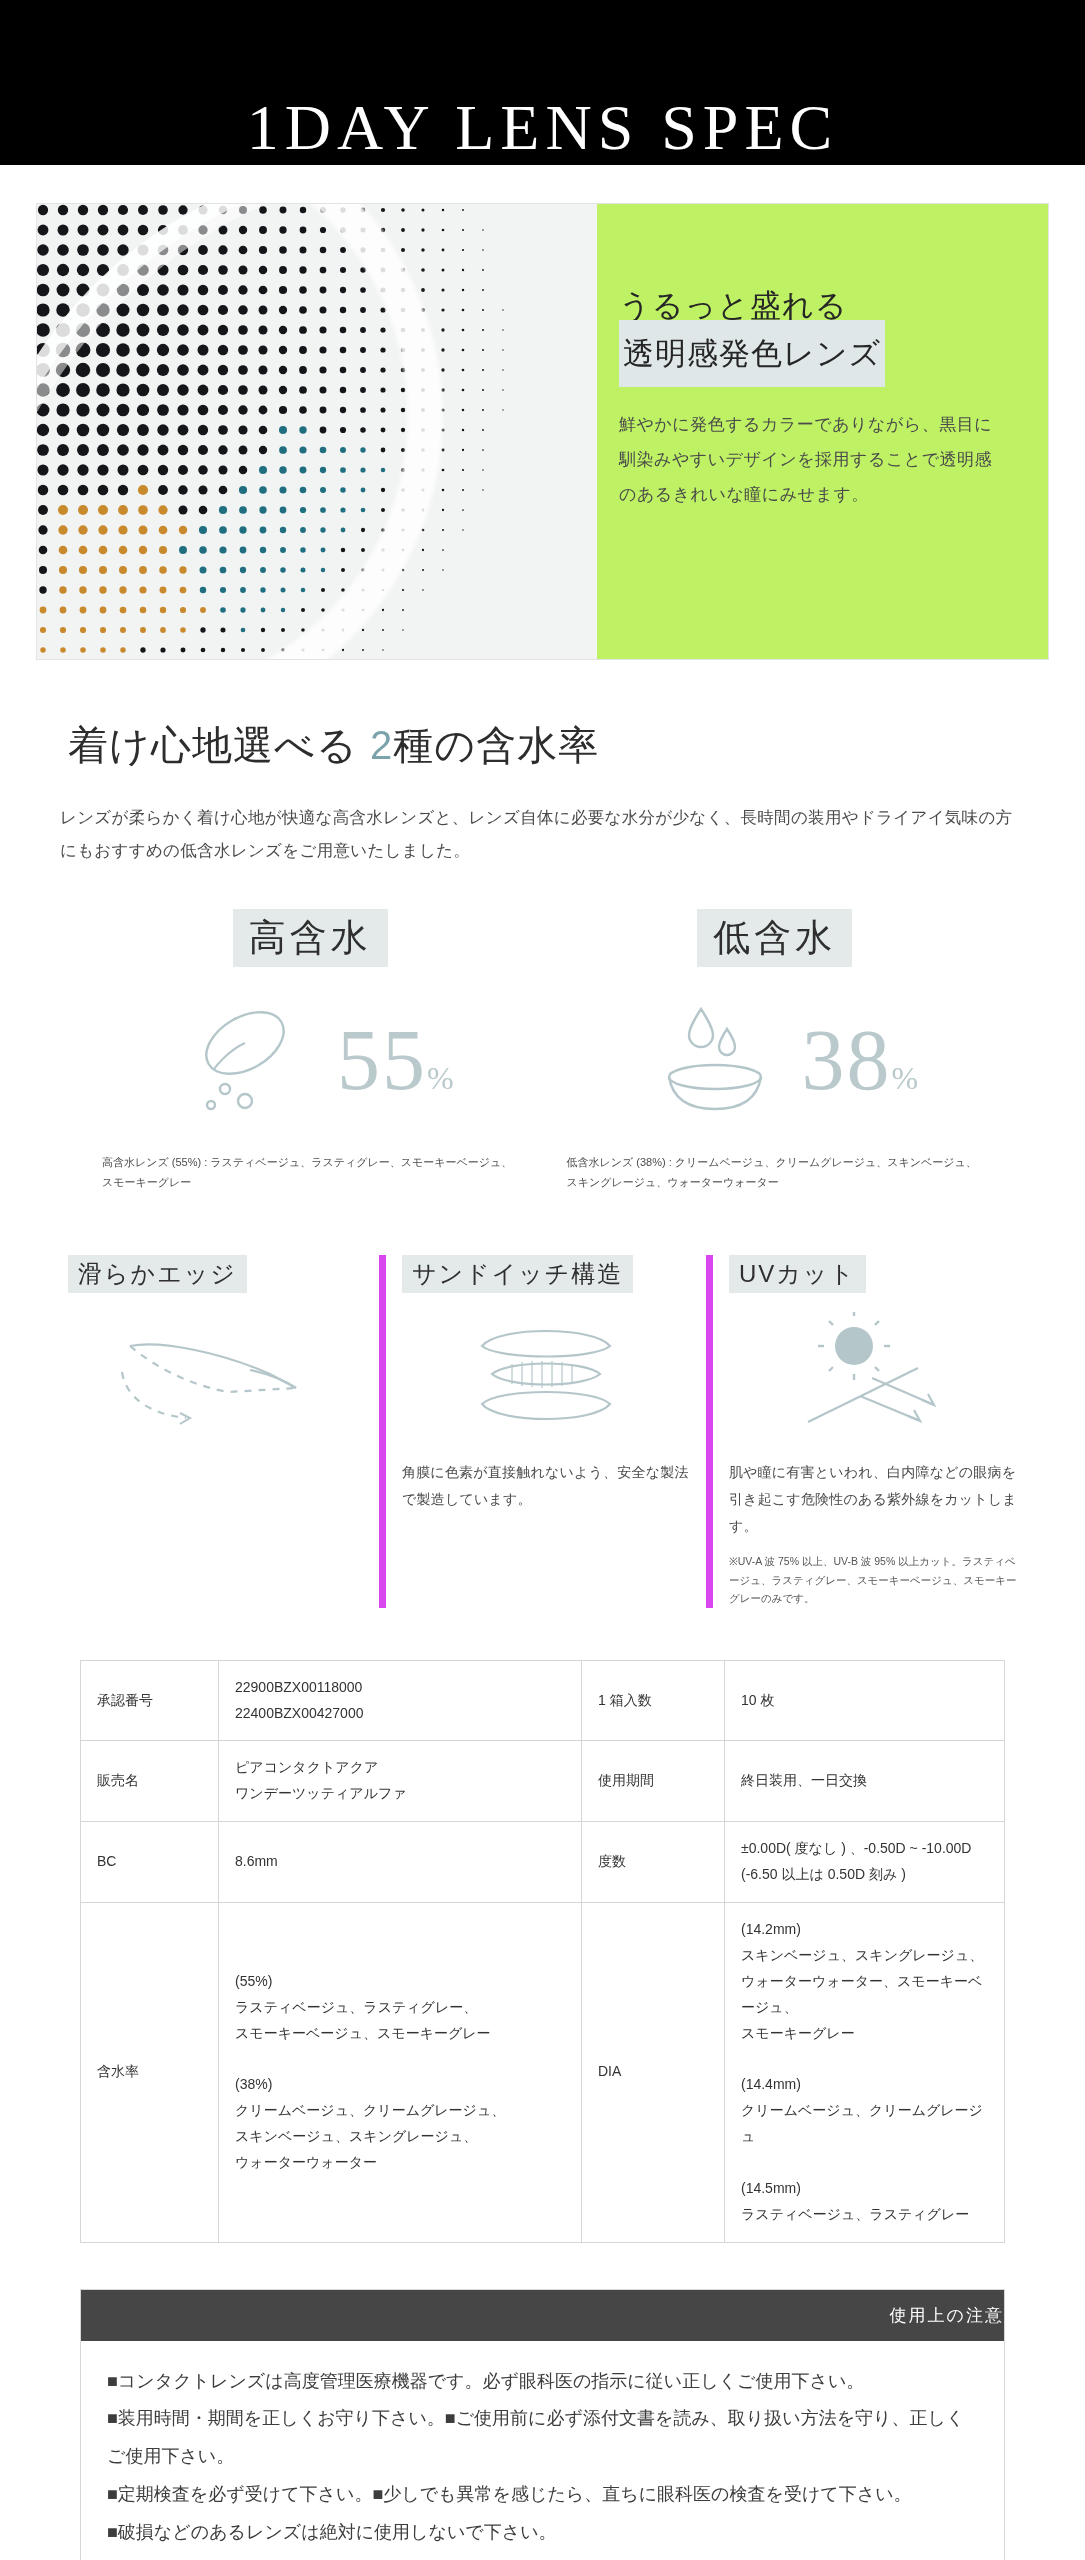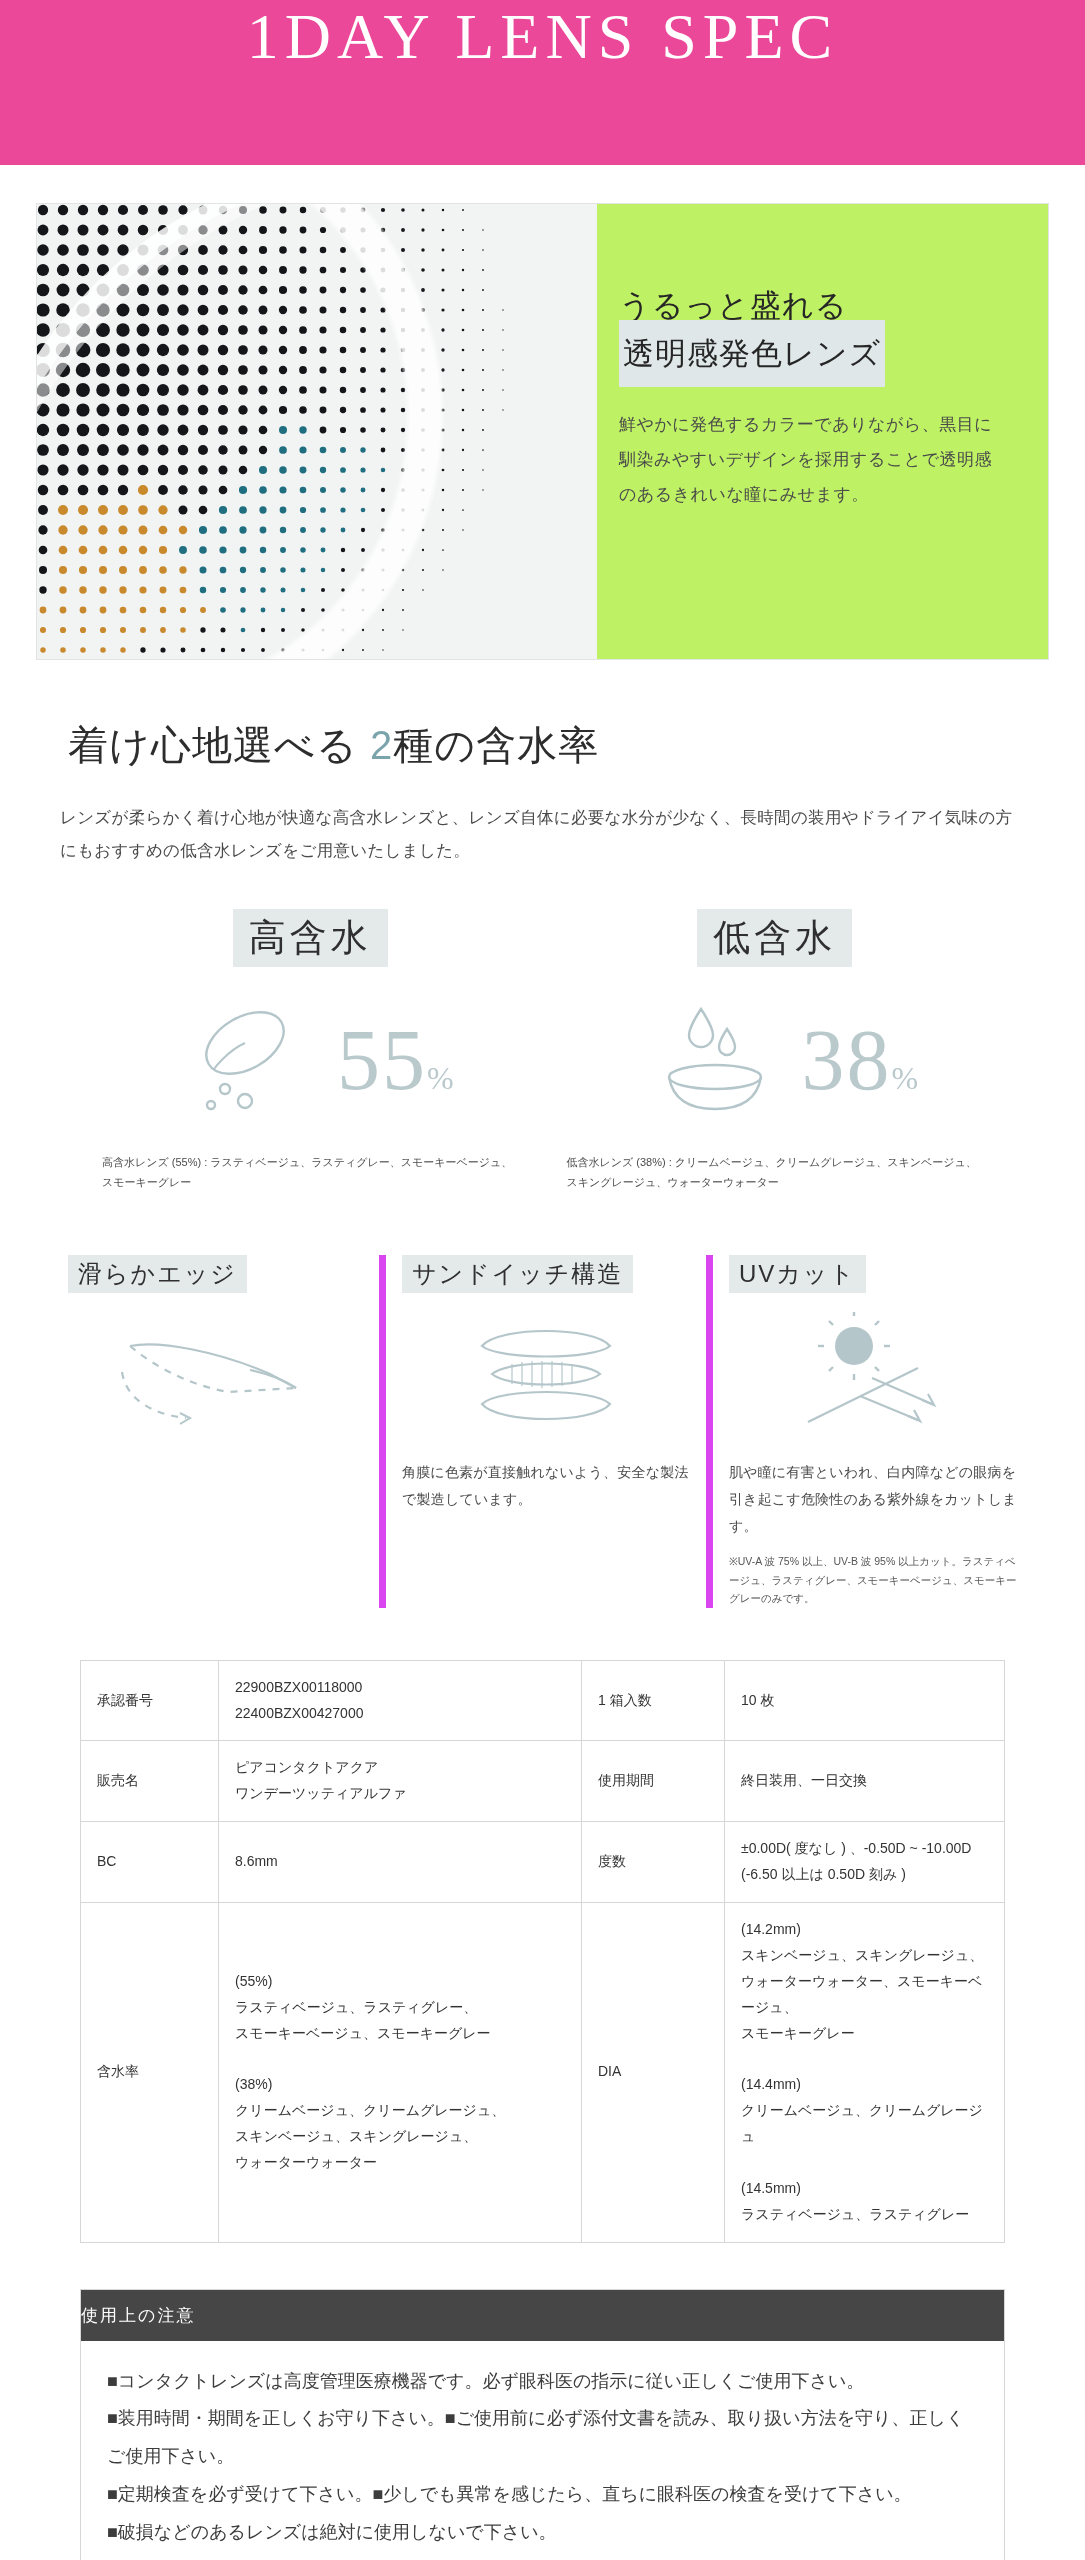--- a/index.html
+++ b/index.html
@@ -7,23 +7,23 @@
     width:1085px;
     background:#ffffff;
     font-family:"Liberation Sans", sans-serif;
     color:#3c3c3c;
     -webkit-font-smoothing:antialiased;
   }
   .page{width:1085px;position:relative;overflow:hidden;}
 
   
   .header{
-    background:#ec4899;
+    background:#000000;
     height:165px;
-    display:flex;align-items:flex-start;justify-content:center;
+    display:flex;align-items:flex-end;justify-content:center;
   }
   .header-title{
     color:#ffffff;
     font-family:"Liberation Serif", serif;
     font-size:64px;
     letter-spacing:6px;
     font-weight:400;
   }
 
   
@@ -109,21 +109,21 @@
     border:1px solid #d6d6d6;padding:14px 16px;vertical-align:middle;line-height:1.85;
   }
   td.lab{width:105px;color:#333;}
   td.val{width:330px;}
   td.lab2{width:110px;}
   .nowrap{white-space:pre-line;}
 
   
   .caution{margin:46px 80px 60px 80px;border:1px solid #d6d6d6;}
   .caution-head{
-    background:#464646;color:#fff;text-align:left;font-size:17px;letter-spacing:2px;padding:14px 0;
+    background:#464646;color:#fff;text-align:right;font-size:17px;letter-spacing:2px;padding:14px 0;
   }
   .caution-body{padding:22px 26px 26px 26px;}
   .caution-line{font-size:18px;line-height:2.1;color:#3c3c3c;}
 </style>
 </head>
 <body>
 
 <div class="page">
 
   <div class="header">

